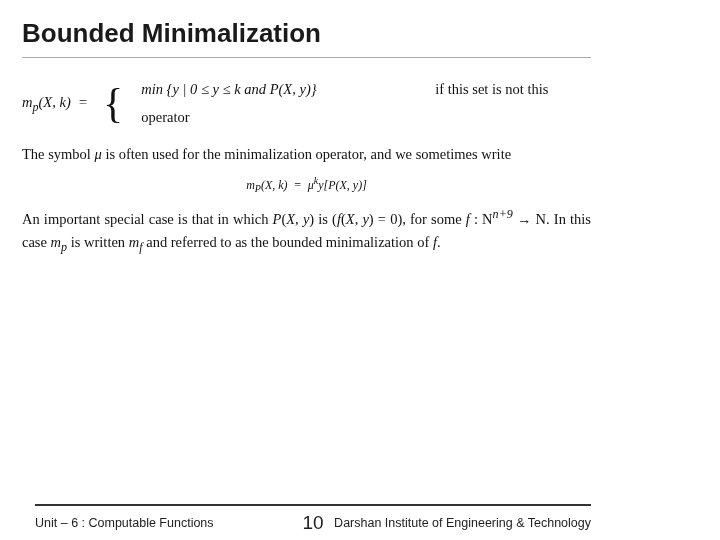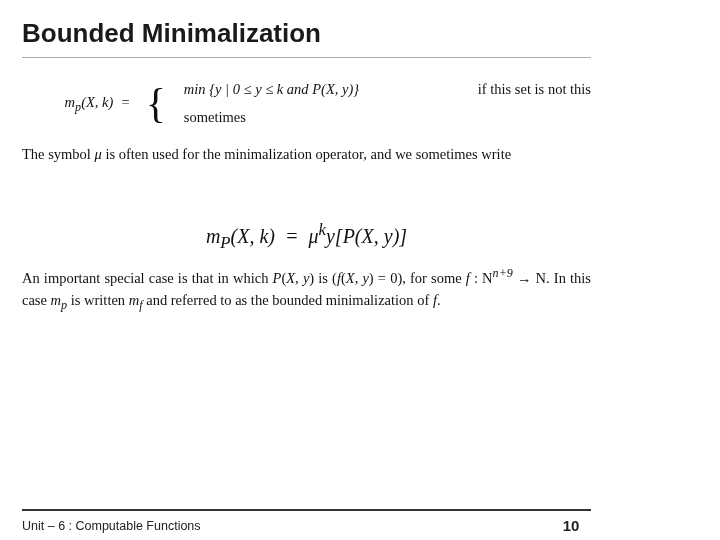--- a/index.html
+++ b/index.html
@@ -43,21 +43,21 @@
     }
 
     .para {
       margin-bottom: 8px;
       text-align: justify;
     }
 
     .brace-block {
       display: flex;
       align-items: center;
-      justify-content: flex-end;
+      justify-content: flex-start;
       margin: 6px 0 14px 0;
     }
 
     .big-brace {
       font-size: 42px;
       line-height: 1;
       font-weight: 100;
       margin-right: 10px;
       font-family: 'Times New Roman', Times, serif;
     }
@@ -84,31 +84,32 @@
     }
 
     .footer {
       display: flex;
       align-items: center;
       border-top: 2px solid #333;
       padding: 6px 0;
       font-family: Arial, Helvetica, sans-serif;
       font-size: 12.5px;
       color: #222;
+      margin-left: 13px;
     }
 
     .footer-left {
       flex: 1;
     }
 
     .footer-page {
       width: 40px;
       text-align: center;
-      font-weight: bold;
-      font-size: 15px;
+      font-weight: normal;
+      font-size: 19px;
     }
 
     .footer-right {
       flex: 1;
       text-align: right;
     }
 
     .formula-line {
       display: flex;
       justify-content: center;
@@ -136,40 +137,41 @@
         </span>
         <span class="big-brace">{</span>
         <div class="brace-cases">
           <div class="brace-case">
             <span class="brace-math" style="font-style:italic;">
               min {<em>y</em> | 0 ≤ <em>y</em> ≤ <em>k</em> and <em>P</em>(<em>X</em>, <em>y</em>)}
             </span>
             <span class="brace-condition">if this set is not this</span>
           </div>
           <div class="brace-case">
-            <span class="brace-condition">sometimes</span>
+            <span class="brace-condition">operator</span>
           </div>
         </div>
       </div>
     </div>
 
     <div class="para">
       <span>The symbol <span style="font-style:italic;">μ</span> is often used for the minimalization operator, and we sometimes write</span>
     </div>
 
     <div class="formula-line">
-      <span style="font-style:italic; font-size:20px;margin-top:44px;">
+      <span style="font-style:italic; font-size:12px;">
         <em>m</em><sub><em>P</em></sub>(<em>X</em>, <em>k</em>) &nbsp;= &nbsp;<em>μ</em><sup><em>k</em></sup><em>y</em>[<em>P</em>(<em>X</em>, <em>y</em>)]
       </span>
     </div>
 
     <div class="para">
       <span>An important special case is that in which <em>P</em>(<em>X</em>, <em>y</em>) is (<em>f</em>(<em>X</em>, <em>y</em>) = 0), for some <em>f</em> : N<em><sup>n+9</sup></em> → N. In this case <em>m<sub>p</sub></em> is written <em>m<sub>f</sub></em> and referred to as the bounded minimalization of <em>f</em>.</span>
     </div>
 
   </div>
 
   <div class="footer">
     <div class="footer-left">Unit – 6 : Computable Functions</div>
     <div class="footer-page">10</div>
+    <div class="footer-right">Darshan Institute of Engineering &amp; Technology</div>
   </div>
 
 </div>
 
 </body></html>

